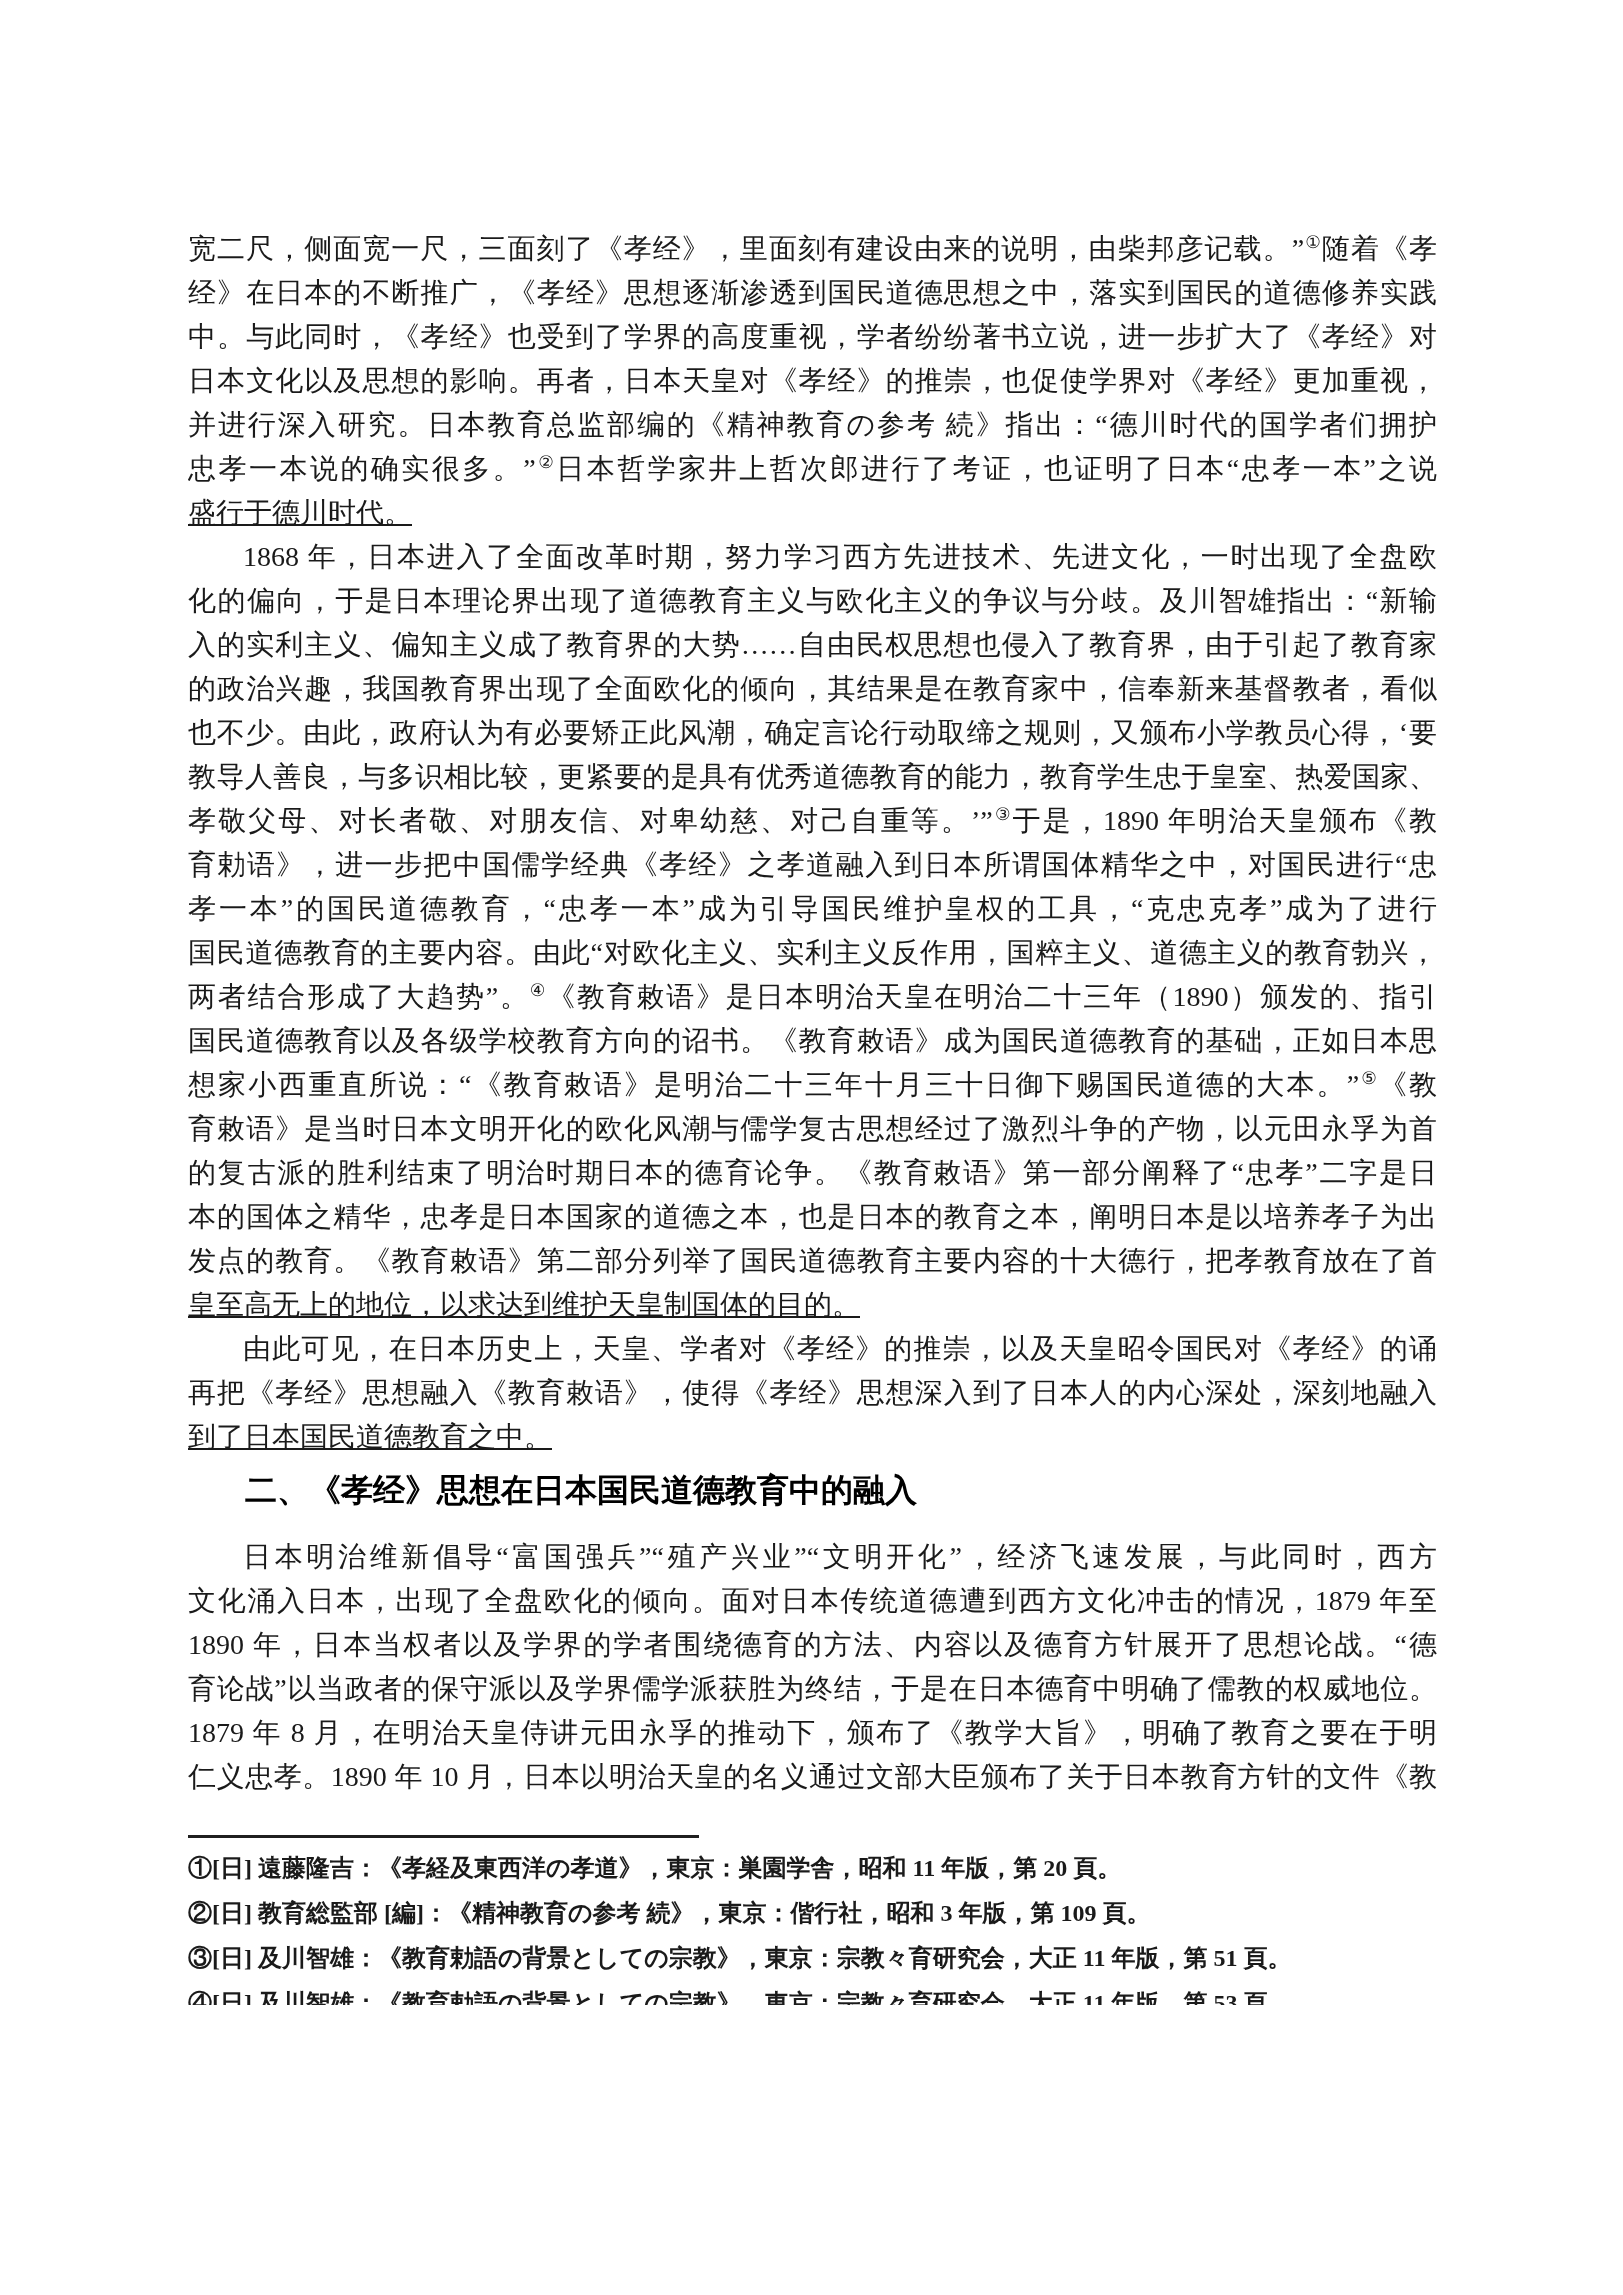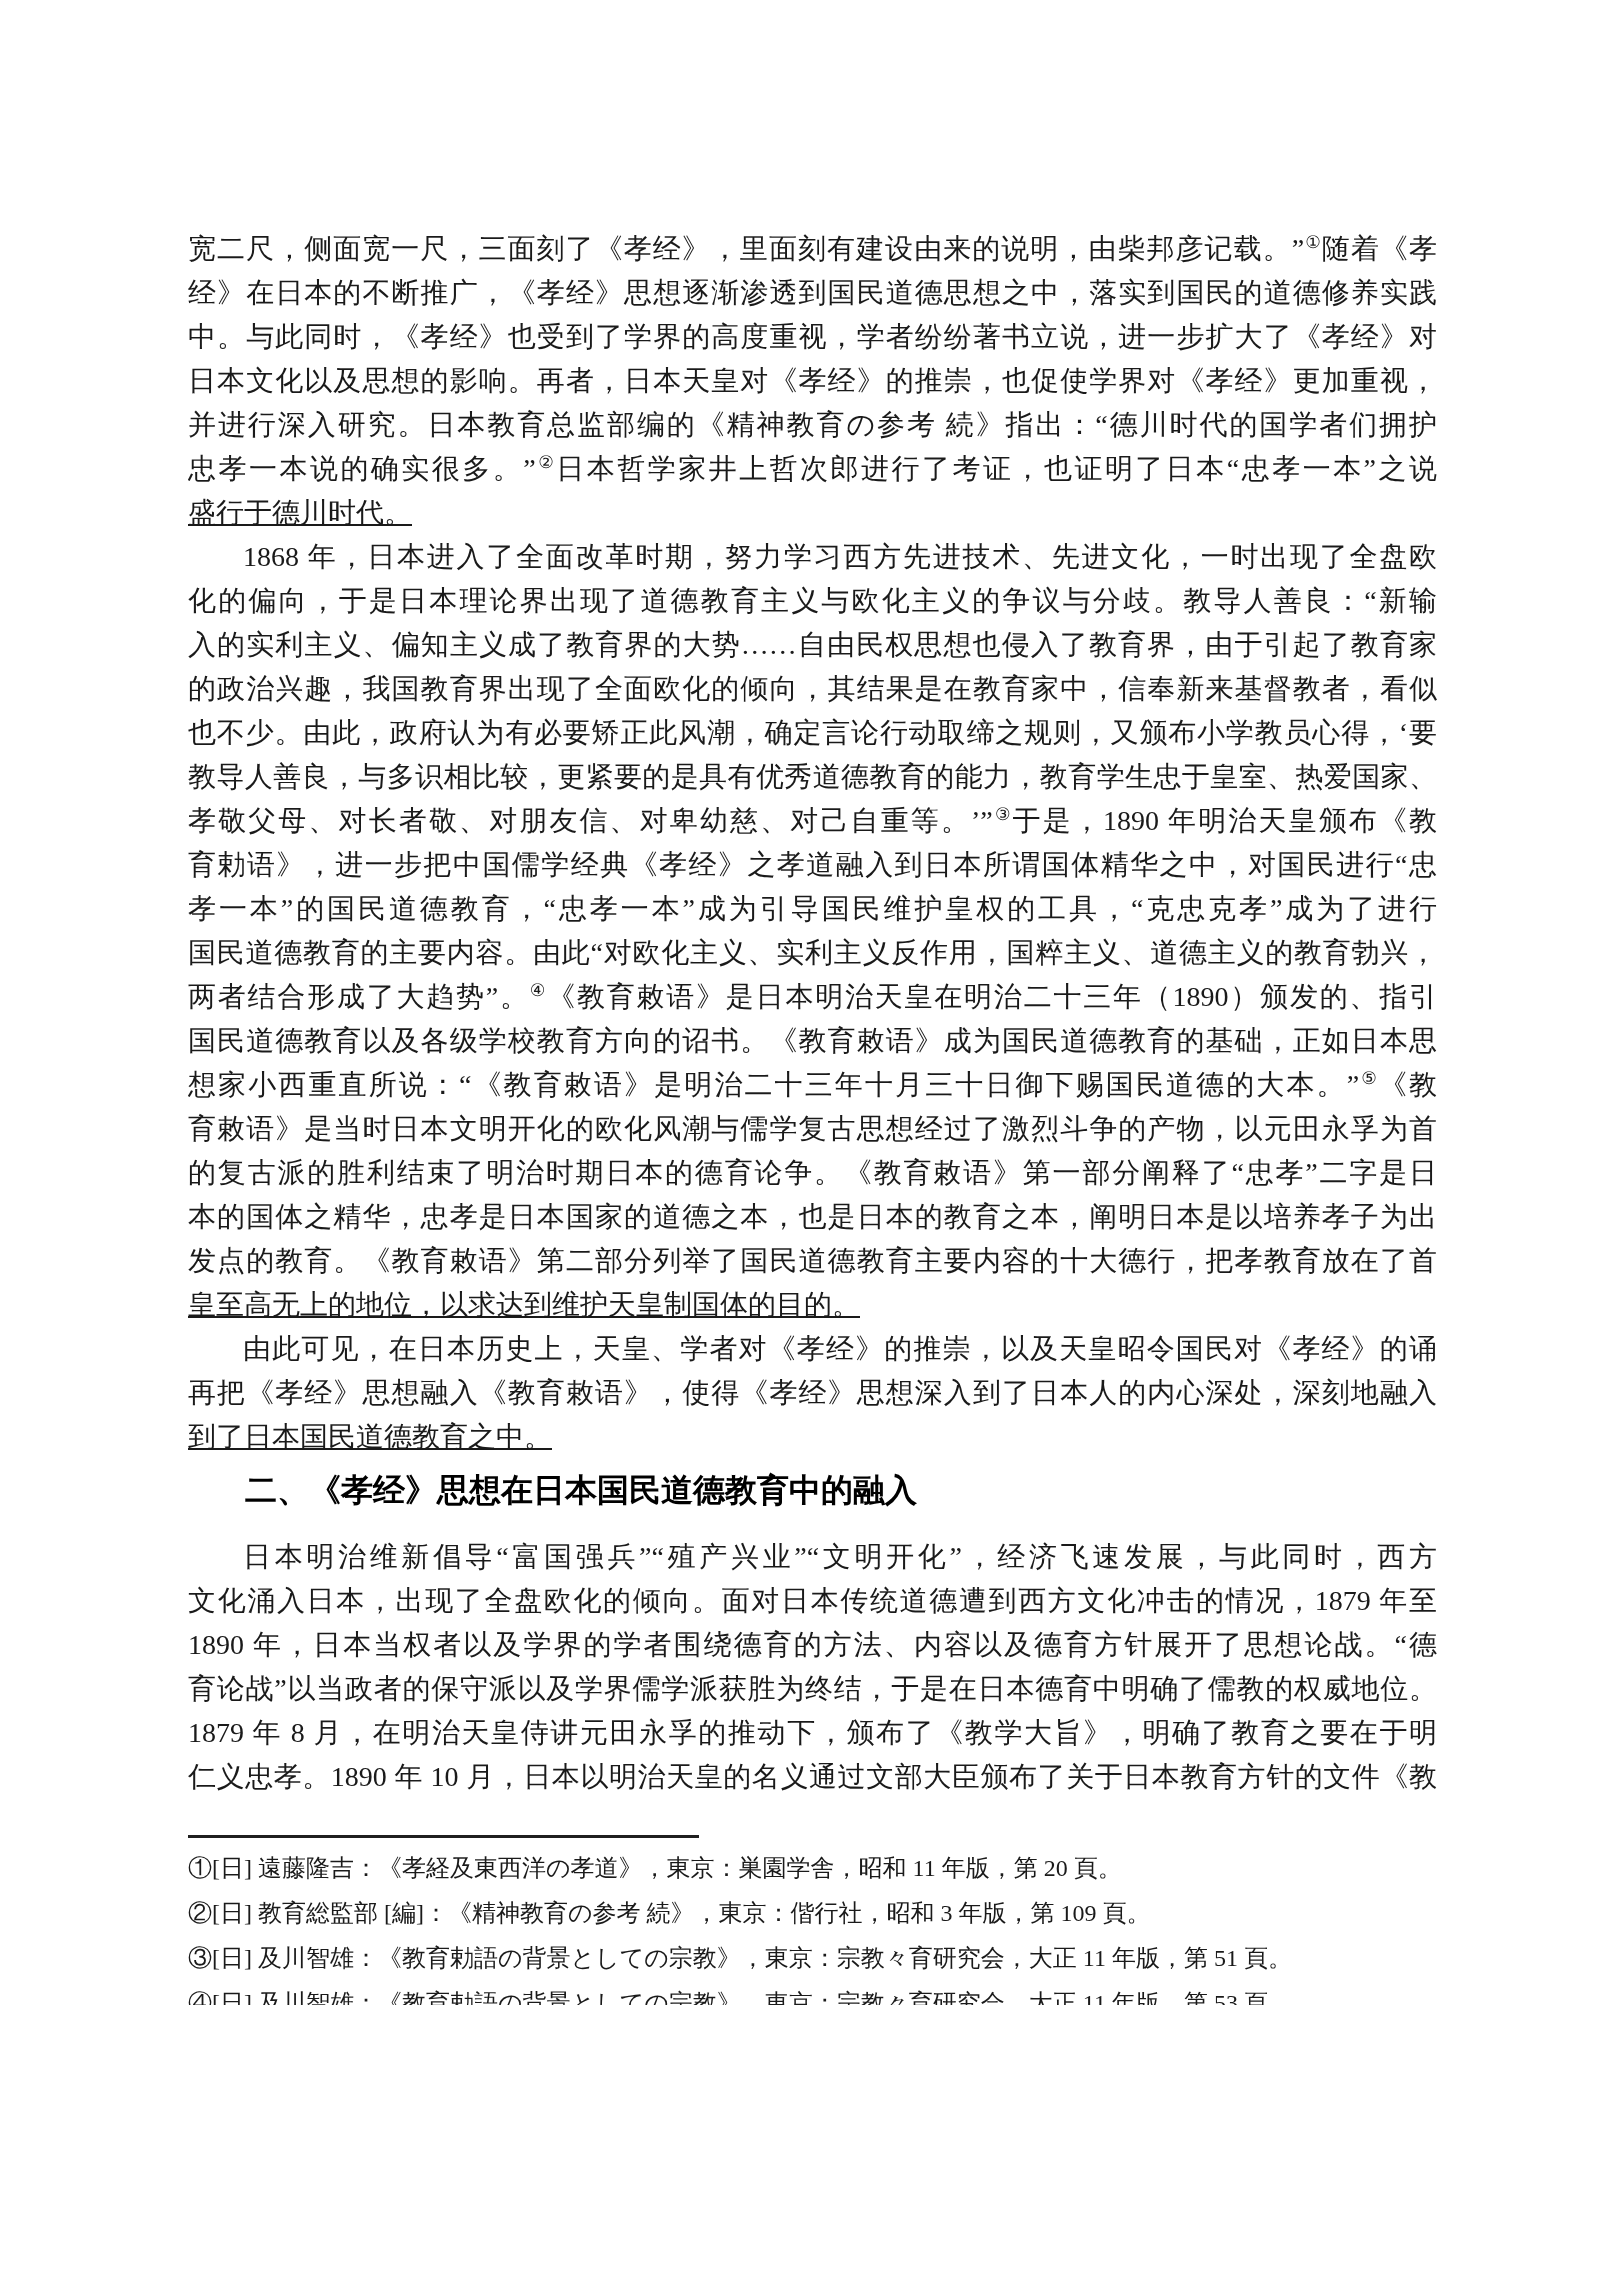--- a/index.html
+++ b/index.html
@@ -13,21 +13,21 @@
     text-align:justify;text-align-last:justify;
   }
   .line.indent{text-indent:55px;}
   .line.end{text-align:center;text-align-last:left;text-decoration:underline;}
   sup.fnref{font-size:17.4px;line-height:0;vertical-align:super;}
   .heading{
     font-family:"Liberation Sans","DejaVu Sans",sans-serif;font-weight:bold;
     font-size:32px;line-height:40px;margin:11px 0 25px 0;padding-left:57px;color:#000000;
   }
   .footnote-rule{width:511px;height:3.2px;background:#1f1f1f;margin-top:36px;}
-  .footnote-list{margin-top:8px;}
+  .footnote-list{margin-top:8px;font-weight:bold;}
   .footnote{font-size:24px;line-height:45px;height:45px;overflow:hidden;text-align:left;}
   .page-number{
     position:absolute;top:2121px;right:195px;font-size:26px;letter-spacing:2.4px;color:#111111;font-family:Liberation Serif, serif;
   }
 </style>
 </head>
 <body>
 
 <div class="page">
   <div class="content">
@@ -36,21 +36,21 @@
           <div class="line">宽二尺，侧面宽一尺，三面刻了《孝经》，里面刻有建设由来的说明，由柴邦彦记载。”<sup class="fnref">①</sup>随着《孝</div>
           <div class="line">经》在日本的不断推广，《孝经》思想逐渐渗透到国民道德思想之中，落实到国民的道德修养实践</div>
           <div class="line">中。与此同时，《孝经》也受到了学界的高度重视，学者纷纷著书立说，进一步扩大了《孝经》对</div>
           <div class="line">日本文化以及思想的影响。再者，日本天皇对《孝经》的推崇，也促使学界对《孝经》更加重视，</div>
           <div class="line">并进行深入研究。日本教育总监部编的《精神教育の参考 続》指出：“德川时代的国学者们拥护</div>
           <div class="line">忠孝一本说的确实很多。”<sup class="fnref">②</sup>日本哲学家井上哲次郎进行了考证，也证明了日本“忠孝一本”之说</div>
           <div class="line end">盛行于德川时代。</div>
         </div>
         <div class="para">
           <div class="line indent">1868 年，日本进入了全面改革时期，努力学习西方先进技术、先进文化，一时出现了全盘欧</div>
-          <div class="line">化的偏向，于是日本理论界出现了道德教育主义与欧化主义的争议与分歧。教导人善良：“新输</div>
+          <div class="line">化的偏向，于是日本理论界出现了道德教育主义与欧化主义的争议与分歧。及川智雄指出：“新输</div>
           <div class="line">入的实利主义、偏知主义成了教育界的大势……自由民权思想也侵入了教育界，由于引起了教育家</div>
           <div class="line">的政治兴趣，我国教育界出现了全面欧化的倾向，其结果是在教育家中，信奉新来基督教者，看似</div>
           <div class="line">也不少。由此，政府认为有必要矫正此风潮，确定言论行动取缔之规则，又颁布小学教员心得，‘要</div>
           <div class="line">教导人善良，与多识相比较，更紧要的是具有优秀道德教育的能力，教育学生忠于皇室、热爱国家、</div>
           <div class="line">孝敬父母、对长者敬、对朋友信、对卑幼慈、对己自重等。’”<sup class="fnref">③</sup>于是，1890 年明治天皇颁布《教</div>
           <div class="line">育勅语》，进一步把中国儒学经典《孝经》之孝道融入到日本所谓国体精华之中，对国民进行“忠</div>
           <div class="line">孝一本”的国民道德教育，“忠孝一本”成为引导国民维护皇权的工具，“克忠克孝”成为了进行</div>
           <div class="line">国民道德教育的主要内容。由此“对欧化主义、实利主义反作用，国粹主义、道德主义的教育勃兴，</div>
           <div class="line">两者结合形成了大趋势”。<sup class="fnref">④</sup>《教育敕语》是日本明治天皇在明治二十三年（1890）颁发的、指引</div>
           <div class="line">国民道德教育以及各级学校教育方向的诏书。《教育敕语》成为国民道德教育的基础，正如日本思</div>

